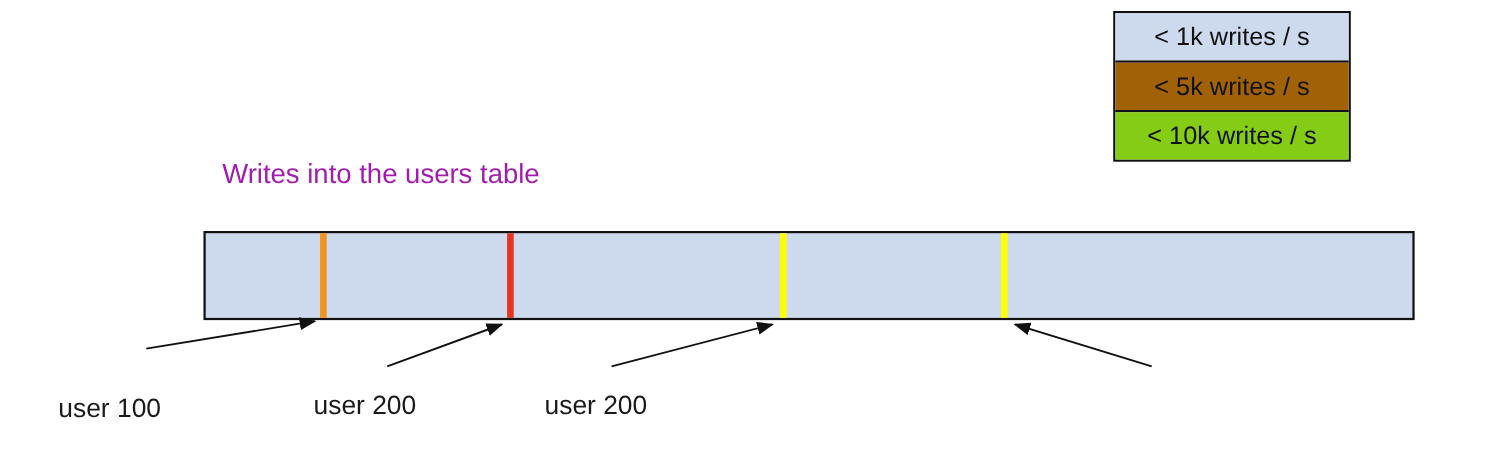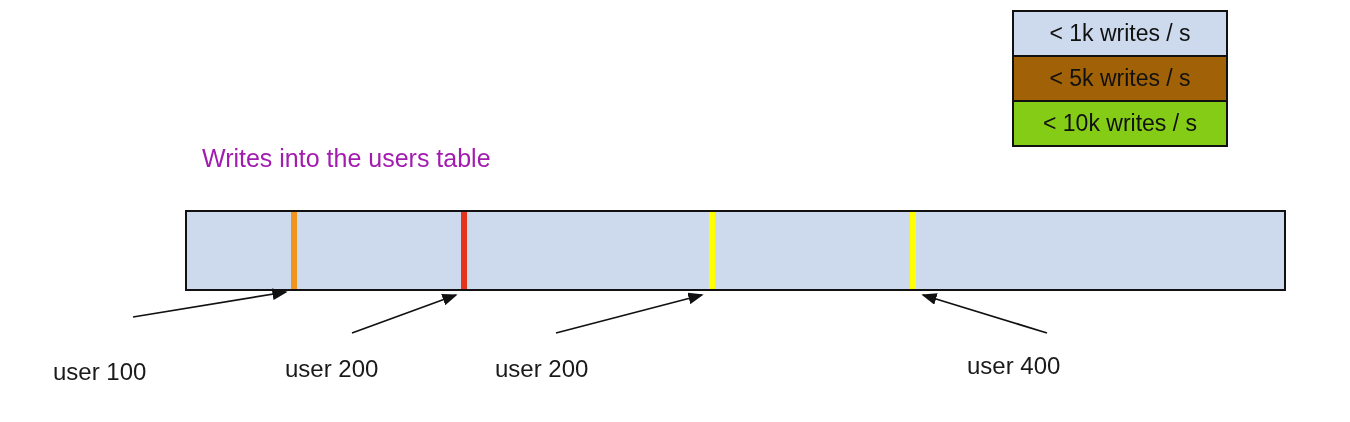--- a/index.html
+++ b/index.html
@@ -105,15 +105,14 @@
     </defs>
     <line x1="133" y1="317" x2="286" y2="292" stroke="#111111" stroke-width="1.7" marker-end="url(#arrowhead)"></line>
     <line x1="352" y1="333" x2="456" y2="295" stroke="#111111" stroke-width="1.7" marker-end="url(#arrowhead)"></line>
     <line x1="556" y1="333" x2="702" y2="295" stroke="#111111" stroke-width="1.7" marker-end="url(#arrowhead)"></line>
     <line x1="1047" y1="333" x2="923" y2="295" stroke="#111111" stroke-width="1.7" marker-end="url(#arrowhead)"></line>
   </svg>
 
   <div class="user-label user-label-1">user 100</div>
   <div class="user-label user-label-2">user 200</div>
   <div class="user-label user-label-3">user 200</div>
-  <div class="user-label user-label-4">user 400</div>
 
 </div>
 
 </body></html>

